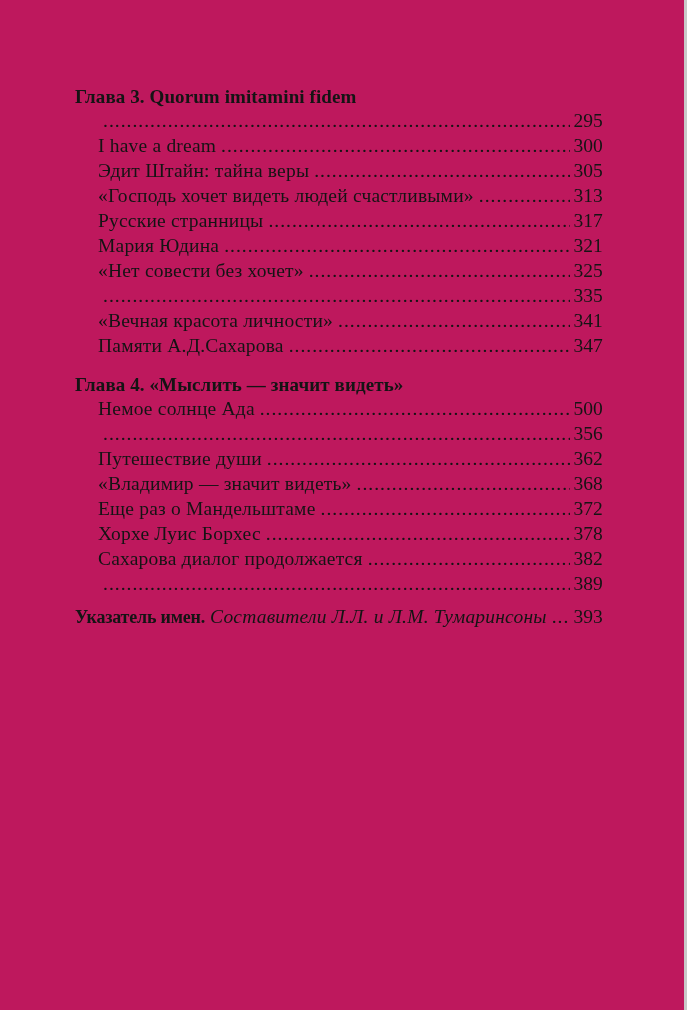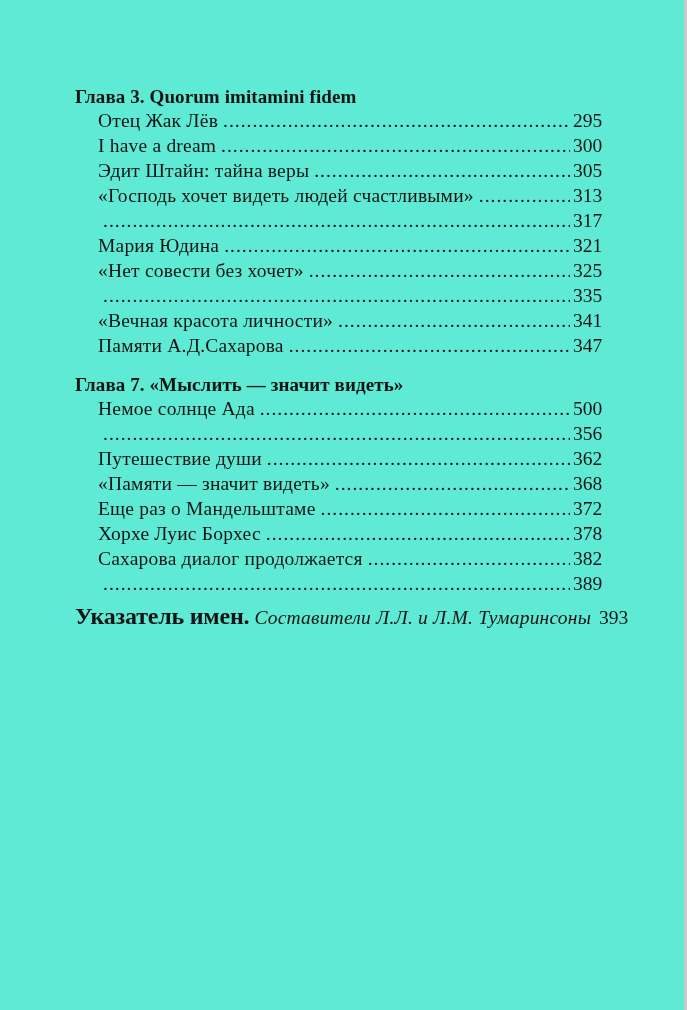--- a/index.html
+++ b/index.html
@@ -12,21 +12,21 @@
     height: 1010px;
     position: relative;
     overflow: hidden;
     font-family: "Liberation Serif", serif;
     color: #141414;
     -webkit-font-smoothing: antialiased;
   }
   .page {
     position: absolute;
     inset: 0;
-    background: #5eead4;
+    background: #be185d;
   }
   .edge-strip {
     position: absolute;
     top: 0;
     right: 0;
     width: 3px;
     height: 100%;
     background: #c9c9c9;
   }
   .content {
@@ -57,65 +57,65 @@
     flex: 1;
     overflow: hidden;
     white-space: nowrap;
     letter-spacing: 1px;
     margin: 0 3px 0 5px;
     font-size: 19.5px;
   }
   .num {
     white-space: nowrap;
     min-width: 30px;
-    text-align: left;
+    text-align: center;
   }
   .footer-entry {
     margin-top: 8px;
     padding-left: 0;
   }
   .footer-entry b {
     font-weight: bold;
-    font-size: 24px;
+    font-size: 18px;
     letter-spacing: -0.2px;
   }
   .footer-entry i {
     font-style: italic;
     margin-left: 5px;
   }
 </style>
 </head>
 <body>
 
 <div class="page">
   <main class="content">
     <div id="sections">
         <section>
           <h2 class="chapter">Глава 3. Quorum imitamini fidem</h2>
           <div class="entry">
-            <span class="t">Отец Жак Лёв</span>
             <span class="leader">................................................................................................................................................................</span>
             <span class="num">295</span>
           </div>
           <div class="entry">
             <span class="t">I have a dream</span>
             <span class="leader">................................................................................................................................................................</span>
             <span class="num">300</span>
           </div>
           <div class="entry">
             <span class="t">Эдит Штайн: тайна веры</span>
             <span class="leader">................................................................................................................................................................</span>
             <span class="num">305</span>
           </div>
           <div class="entry">
             <span class="t">«Господь хочет видеть людей счастливыми»</span>
             <span class="leader">................................................................................................................................................................</span>
             <span class="num">313</span>
           </div>
           <div class="entry">
+            <span class="t">Русские странницы</span>
             <span class="leader">................................................................................................................................................................</span>
             <span class="num">317</span>
           </div>
           <div class="entry">
             <span class="t">Мария Юдина</span>
             <span class="leader">................................................................................................................................................................</span>
             <span class="num">321</span>
           </div>
           <div class="entry">
             <span class="t">«Нет совести без хочет»</span>
@@ -131,37 +131,37 @@
             <span class="leader">................................................................................................................................................................</span>
             <span class="num">341</span>
           </div>
           <div class="entry">
             <span class="t">Памяти А.Д.Сахарова</span>
             <span class="leader">................................................................................................................................................................</span>
             <span class="num">347</span>
           </div>
         </section>
         <section>
-          <h2 class="chapter">Глава 7. «Мыслить — значит видеть»</h2>
+          <h2 class="chapter">Глава 4. «Мыслить — значит видеть»</h2>
           <div class="entry">
             <span class="t">Немое солнце Ада</span>
             <span class="leader">................................................................................................................................................................</span>
             <span class="num">500</span>
           </div>
           <div class="entry">
             <span class="leader">................................................................................................................................................................</span>
             <span class="num">356</span>
           </div>
           <div class="entry">
             <span class="t">Путешествие души</span>
             <span class="leader">................................................................................................................................................................</span>
             <span class="num">362</span>
           </div>
           <div class="entry">
-            <span class="t">«Памяти — значит видеть»</span>
+            <span class="t">«Владимир — значит видеть»</span>
             <span class="leader">................................................................................................................................................................</span>
             <span class="num">368</span>
           </div>
           <div class="entry">
             <span class="t">Еще раз о Мандельштаме</span>
             <span class="leader">................................................................................................................................................................</span>
             <span class="num">372</span>
           </div>
           <div class="entry">
             <span class="t">Хорхе Луис Борхес</span>

